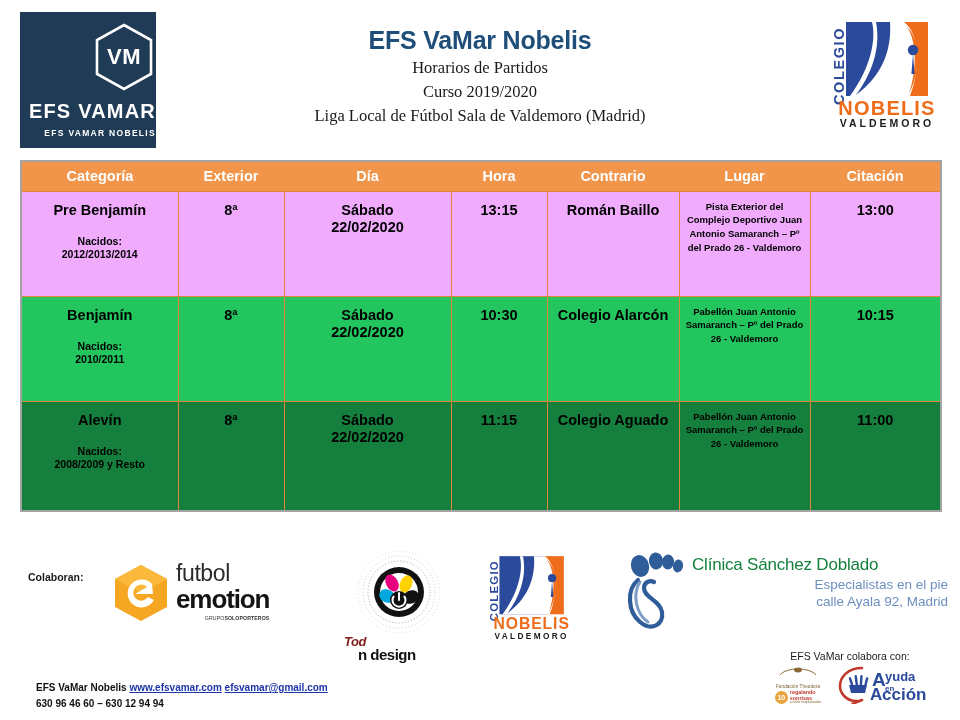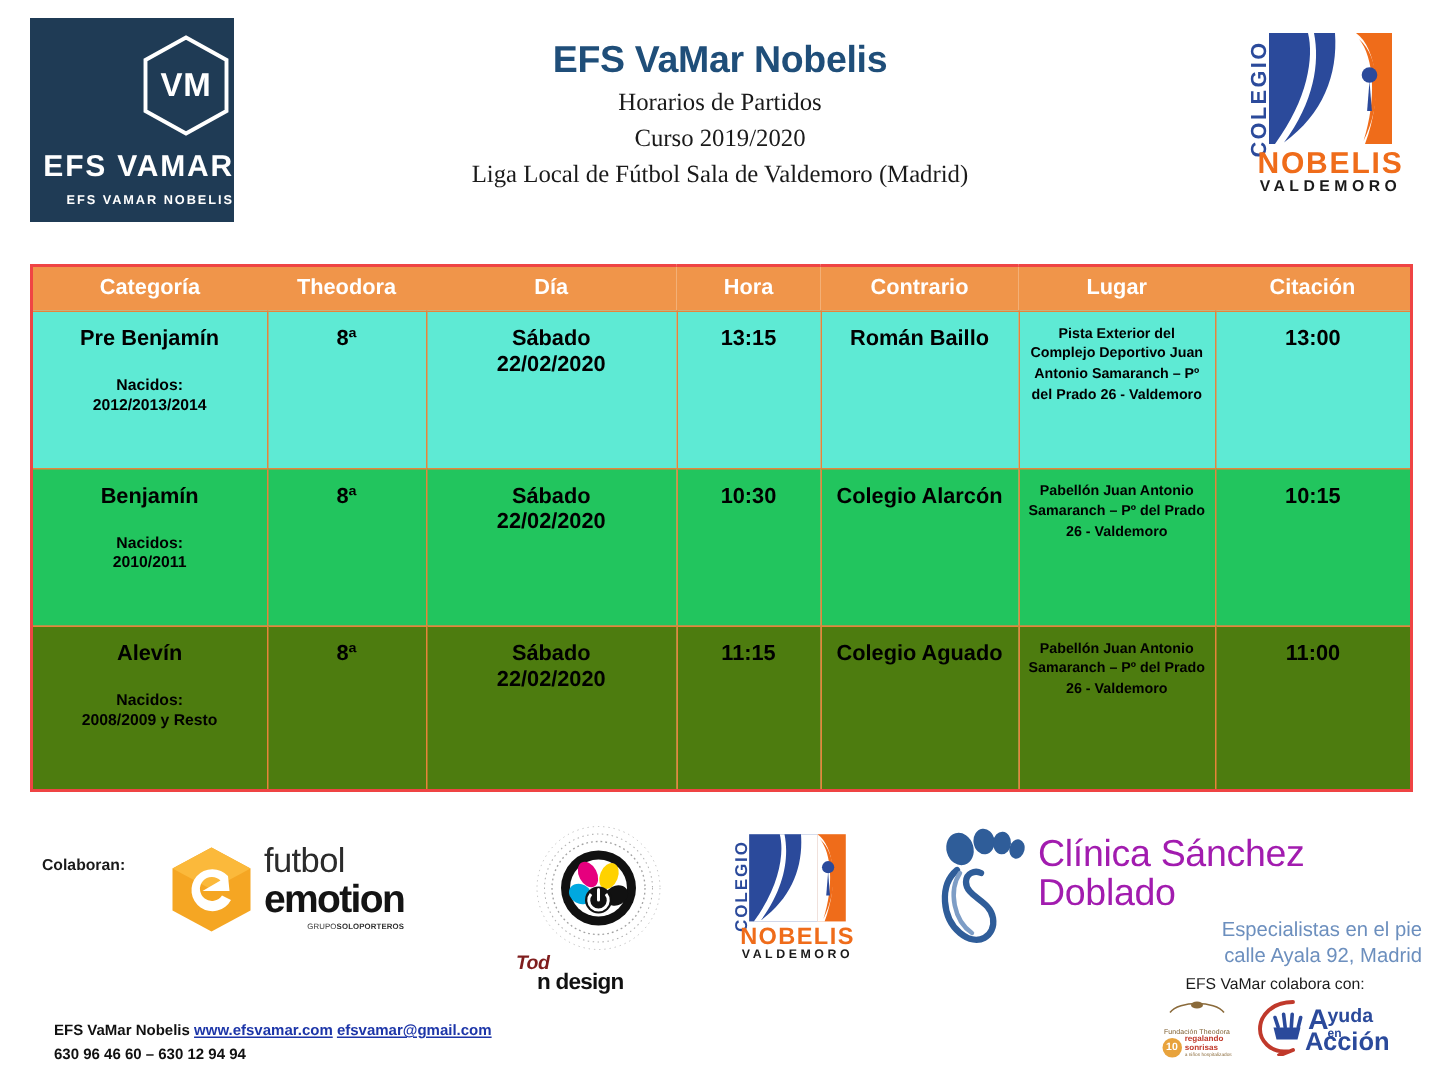--- a/index.html
+++ b/index.html
@@ -47,48 +47,48 @@
   }
 
   
   .logo-nobelis-top {
     position: absolute; right: 14px; top: 16px;
     width: 140px; height: 116px;
   }
 
   
   .sched-table {
-    position: absolute; left: 20px; top: 176px;
+    position: absolute; left: 20px; top: 160px;
     width: 920px;
     border-collapse: collapse;
     table-layout: fixed;
-    border: 2px solid #ef4444;
+    border: 2px solid #a3a3a3;
   }
   .sched-table th {
     background: #f0954a;
     color: #ffffff;
     font-size: 14.5px;
     font-weight: bold;
     height: 30px;
     text-align: center;
     border: none;
     vertical-align: middle;
   }
   .sched-table td {
     border-left: 1px solid #e8833a;
     border-right: 1px solid #e8833a;
     border-top: 1px solid #e8833a;
     text-align: center;
     vertical-align: top;
     padding-top: 10px;
     color: #000000;
   }
-  tr.row-a td { background: #5eead4; }
+  tr.row-a td { background: #f0abfc; }
   tr.row-b td { background: #22c55e; }
-  tr.row-c td { background: #4d7c0f; }
+  tr.row-c td { background: #15803d; }
   .cell-main { font-size: 14.5px; font-weight: bold; line-height: 1.18; }
   .cell-note { font-size: 10.5px; font-weight: bold; line-height: 1.25; margin-top: 16px; }
   .cell-small { font-size: 9.5px; font-weight: bold; line-height: 1.45; padding: 0 6px; }
   .cell-time { font-size: 14.5px; font-weight: bold; }
 
   
   .colaboran-label {
     position: absolute; left: 28px; top: 549px;
     font-size: 10.5px; font-weight: bold; color: #1a1a1a; margin-top: 22px;
   }
@@ -108,21 +108,21 @@
   .ted-tod { font-size: 13px; font-weight: bold; color: #7f1d1d; font-style: italic; letter-spacing: -0.4px; }
   .ted-on { font-size: 15px; font-weight: bold; color: #111; letter-spacing: -0.5px; margin-left: 14px; margin-top: -3px; }
 
   
   .logo-nobelis-foot { position: absolute; left: 468px; top: 551px; width: 110px; height: 92px; }
 
   
   .clinica { position: absolute; left: 618px; top: 552px; width: 330px; height: 86px; }
   .clinica-foot { position: absolute; left: 0; top: 0; width: 72px; height: 86px; }
   .clinica-text { position: absolute; left: 74px; top: 4px; width: 256px; color: #5b83b5; }
-  .clinica-name { font-size: 25px; letter-spacing: -0.2px; line-height: 1.05; color: #a21caf; }
+  .clinica-name { font-size: 17px; letter-spacing: -0.2px; line-height: 1.05; color: #15803d; }
   .clinica-l2 { font-size: 13.5px; text-align: right; line-height: 1.3; margin-top: 2px; color: #6c8fbe; }
   .clinica-l3 { font-size: 13.5px; text-align: right; line-height: 1.3; color: #6c8fbe; }
 
   
   .footer-left { position: absolute; left: 36px; top: 681px; font-size: 10px; color: #111; line-height: 1.45; }
   .footer-left a { color: #1c35a8; text-decoration: underline; font-weight: bold; }
   .footer-left .fl-name { font-weight: bold; }
   .footer-left .fl-phone { font-weight: bold; margin-top: 1px; }
 
   .colabora-block { position: absolute; right: 12px; top: 650px; width: 196px; text-align: center; }
@@ -183,21 +183,21 @@
         <col style="width:106px">
         <col style="width:167px">
       <col style="width:96px">
         <col style="width:132px">
         <col style="width:131px">
       <col style="width:131px">
     </colgroup>
     <thead>
       <tr>
         <th>Categoría</th>
-        <th>Theodora</th>
+        <th>Exterior</th>
         <th>Día</th>
         <th>Hora</th>
         <th>Contrario</th>
         <th>Lugar</th>
         <th>Citación</th>
       </tr>
     </thead>
     <tbody>
       <tr class="row-a" style="height:105px">
         <td>

